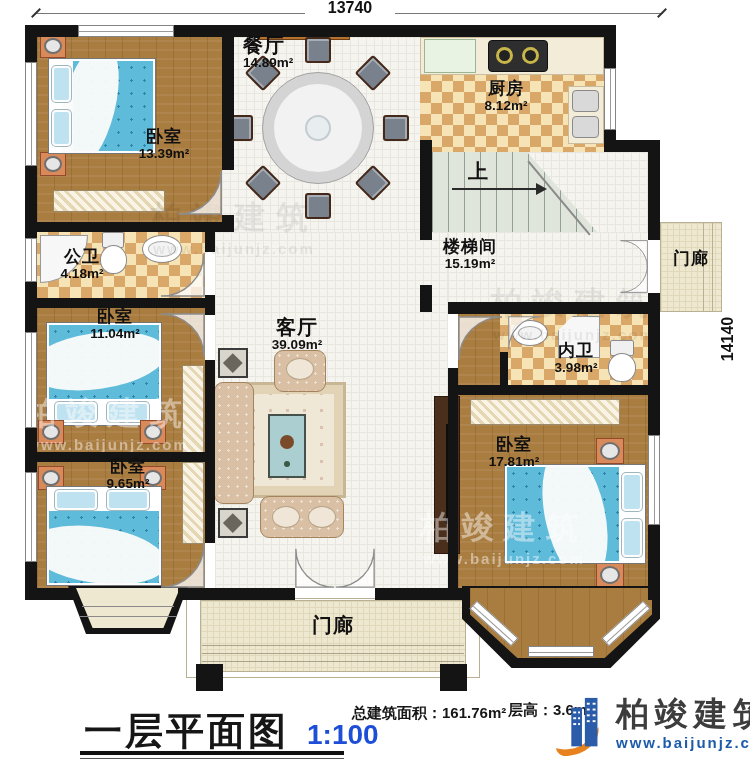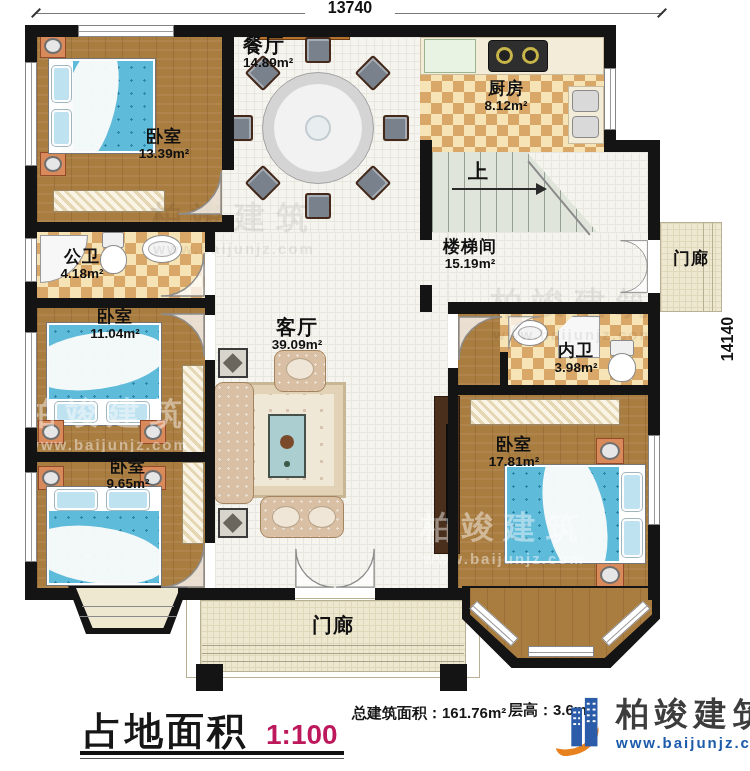--- a/index.html
+++ b/index.html
@@ -100,21 +100,21 @@
   .dim { position:absolute; z-index:22; font-weight:bold; font-size:16px; color:#111; }
   .dim-line { position:absolute; background:#777; z-index:21; }
   .tick { position:absolute; width:12px; height:2px; background:#333; transform:rotate(-45deg); z-index:22; }
 
   
   .bay { position:absolute; z-index:13; }
 
   
   .cap-title-row { position:absolute; left:84px; top:706px; display:flex; align-items:baseline; gap:18px; z-index:30; }
   .cap-title { font-size:38px; font-weight:bold; color:#161616; letter-spacing:3px; }
-  .cap-scale { font-size:28px; font-weight:bold; color:#be185d; }
+  .cap-scale { font-size:28px; font-weight:bold; color:#1d4ed8; }
   .cap-rule1 { position:absolute; left:80px; top:751px; width:264px; height:4px; background:#111; z-index:30; }
   .cap-rule2 { position:absolute; left:80px; top:758px; width:264px; height:1px; background:#555; z-index:30; }
   .stats { position:absolute; left:352px; top:701px; z-index:30; font-size:15px; font-weight:bold; color:#161616; line-height:23px; }
   .stat-height { position:absolute; left:508px; top:701px; z-index:29; font-size:15px; font-weight:bold; color:#161616; }
   .logo { position:absolute; left:550px; top:694px; display:flex; align-items:flex-start; z-index:31; }
   .logo-text { margin-left:4px; }
   .logo-name { font-size:33px; font-weight:bold; color:#3d3d3d; letter-spacing:6px; line-height:1.2; }
   .logo-site { font-size:15px; font-weight:bold; color:#1d5cab; letter-spacing:2px; }
 </style>
 </head>
@@ -386,21 +386,21 @@
   </div>
   <div class="rlabel" style="left:514px; top:436px;">
     <span class="nm">卧室</span>
       <span class="ar">17.81m²</span>
   </div>
   <div class="rlabel big" style="left:333px; top:614px;">
     <span class="nm">门廊</span>
   </div>
 
   <div class="cap-title-row">
-    <span class="cap-title">占地面积</span>
+    <span class="cap-title">一层平面图</span>
     <span class="cap-scale">1:100</span>
   </div>
   <div class="cap-rule1"></div>
   <div class="cap-rule2"></div>
 
   <div class="stats">
     <div><span>总建筑面积：</span><span>161.76m²</span></div>
   </div>
   <div class="stat-height">
     <span>层高：</span><span>3.6m</span>

